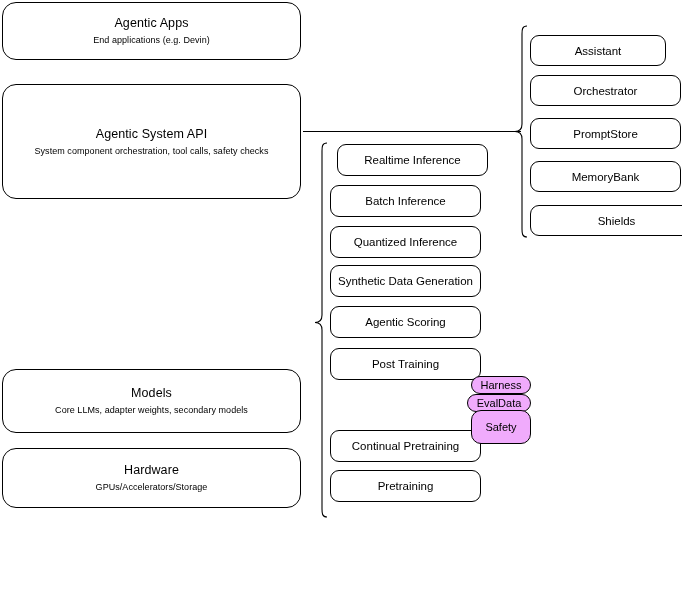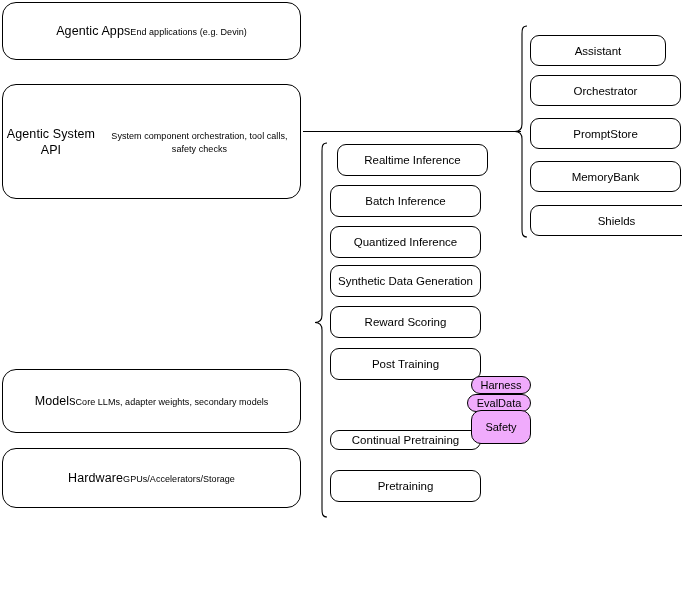--- a/index.html
+++ b/index.html
@@ -18,21 +18,21 @@
     height: 591px;
     overflow: hidden;
     background: #ffffff;
   }
   .node {
     position: absolute;
     box-sizing: border-box;
     background: #ffffff;
     border: 1px solid #000000;
     display: flex;
-    flex-direction: row;
+    flex-direction: column;
     align-items: center;
     justify-content: center;
     text-align: center;
     z-index: 3;
   }
   
   .layer {
     border-radius: 14px;
     border-width: 1.2px;
   }
@@ -138,26 +138,26 @@
   <div class="node api-box" style="left:330px; top:185px; width:151px; height:32px;">
     <span>Batch Inference</span>
   </div>
   <div class="node api-box" style="left:330px; top:226px; width:151px; height:32px;">
     <span>Quantized Inference</span>
   </div>
   <div class="node api-box" style="left:330px; top:265px; width:151px; height:32px;">
     <span>Synthetic Data Generation</span>
   </div>
   <div class="node api-box" style="left:330px; top:306px; width:151px; height:32px;">
-    <span>Reward Scoring</span>
+    <span>Agentic Scoring</span>
   </div>
   <div class="node api-box" style="left:330px; top:348px; width:151px; height:32px;">
     <span>Post Training</span>
   </div>
-  <div class="node api-box" style="left:330px; top:430px; width:151px; height:20px;">
+  <div class="node api-box" style="left:330px; top:430px; width:151px; height:32px;">
     <span>Continual Pretraining</span>
   </div>
   <div class="node api-box" style="left:330px; top:470px; width:151px; height:32px;">
     <span>Pretraining</span>
   </div>
 
   <div class="mini-pill" style="left:471px; top:376px; width:60px; height:18px;">
     <span>Harness</span>
   </div>
   <div class="mini-pill" style="left:467px; top:394px; width:64px; height:18px;">

